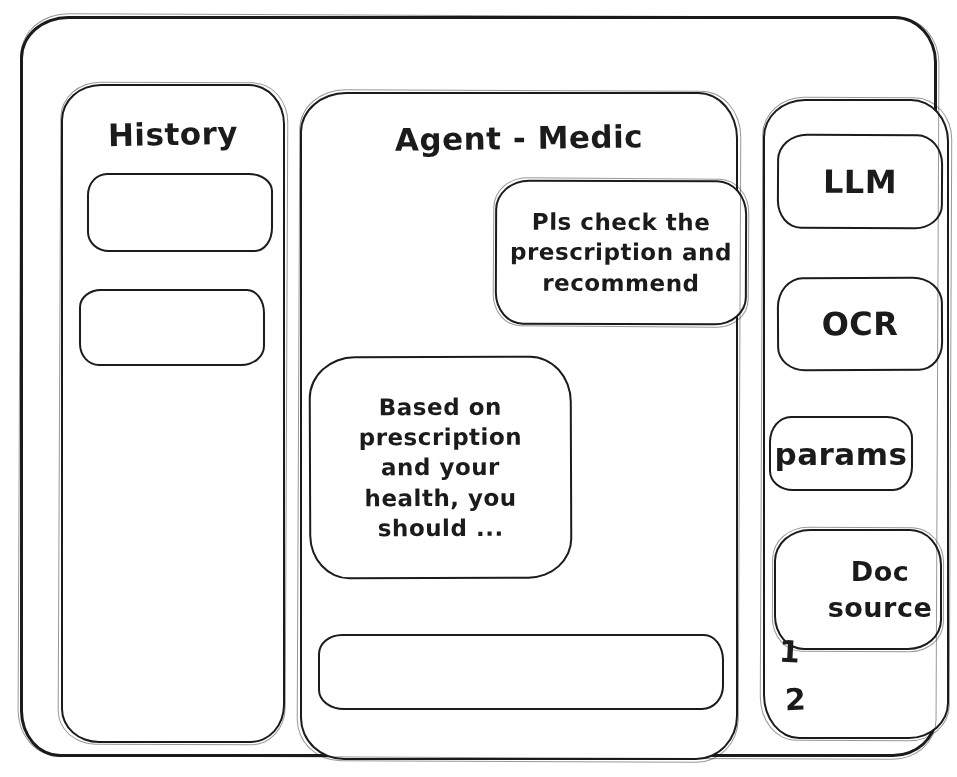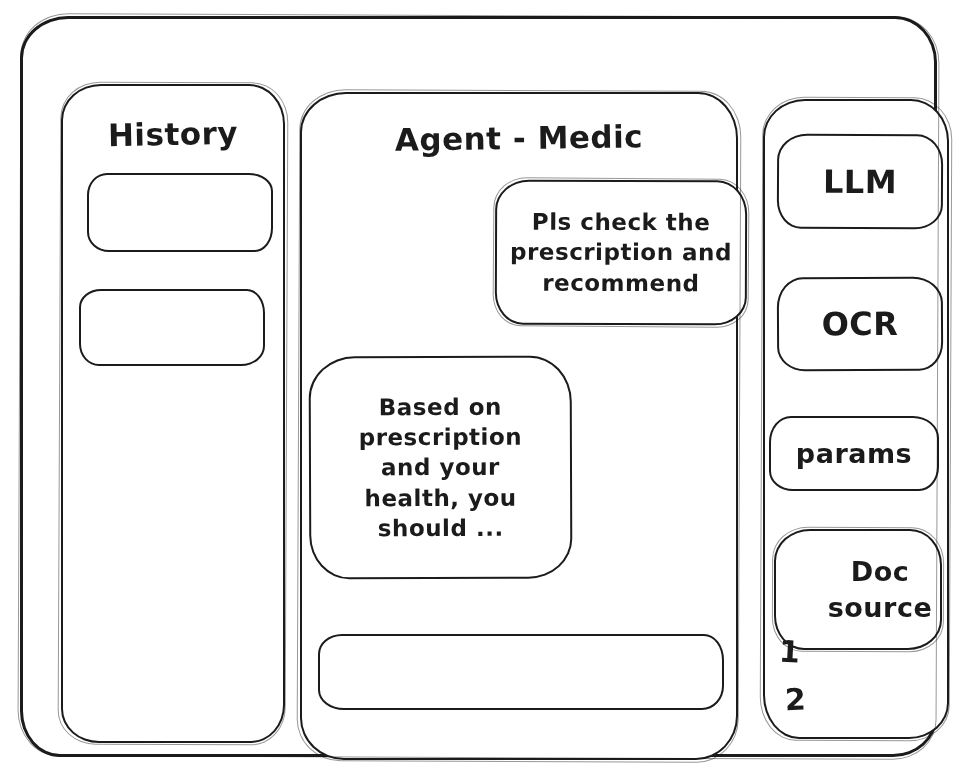--- a/index.html
+++ b/index.html
@@ -115,21 +115,21 @@
   .tool-btn{
     position:absolute;
     display:flex;align-items:center;justify-content:center;
     text-align:center;
     background:var(--bg);border:2.6px solid var(--ink);
     font-size:32px;font-weight:bold;letter-spacing:1px;
     cursor:pointer;
   }
   .tool-llm{left:12px;top:33px;width:166px;height:95px;border-radius:30px 26px 28px 24px / 26px 30px 24px 28px;transform:rotate(.3deg);}
   .tool-ocr{left:12px;top:148px;width:166px;height:94px;border-radius:26px 30px 24px 28px / 30px 26px 28px 24px;transform:rotate(-.3deg);margin-top:28px;}
-  .tool-params{left:4px;top:315px;width:170px;height:75px;border-radius:22px 26px 20px 24px / 26px 22px 24px 20px;font-size:27px;}
+  .tool-params{left:4px;top:315px;width:144px;height:75px;border-radius:22px 26px 20px 24px / 26px 22px 24px 20px;font-size:31px;}
   .tool-doc{left:9px;top:428px;width:168px;height:121px;border-radius:36px 32px 34px 30px / 32px 36px 30px 34px;line-height:1.3;font-size:27px;padding-left:44px;}
   .tool-doc .label{display:block;max-width:110px;}
 
   .doc-item{
     position:absolute;
     font-size:30px;font-weight:bold;
     cursor:pointer;
   }
   .doc-item.d0{left:14px;top:533px;transform:rotate(3deg);}
   .doc-item.d1{left:20px;top:581px;transform:rotate(-2deg);}

